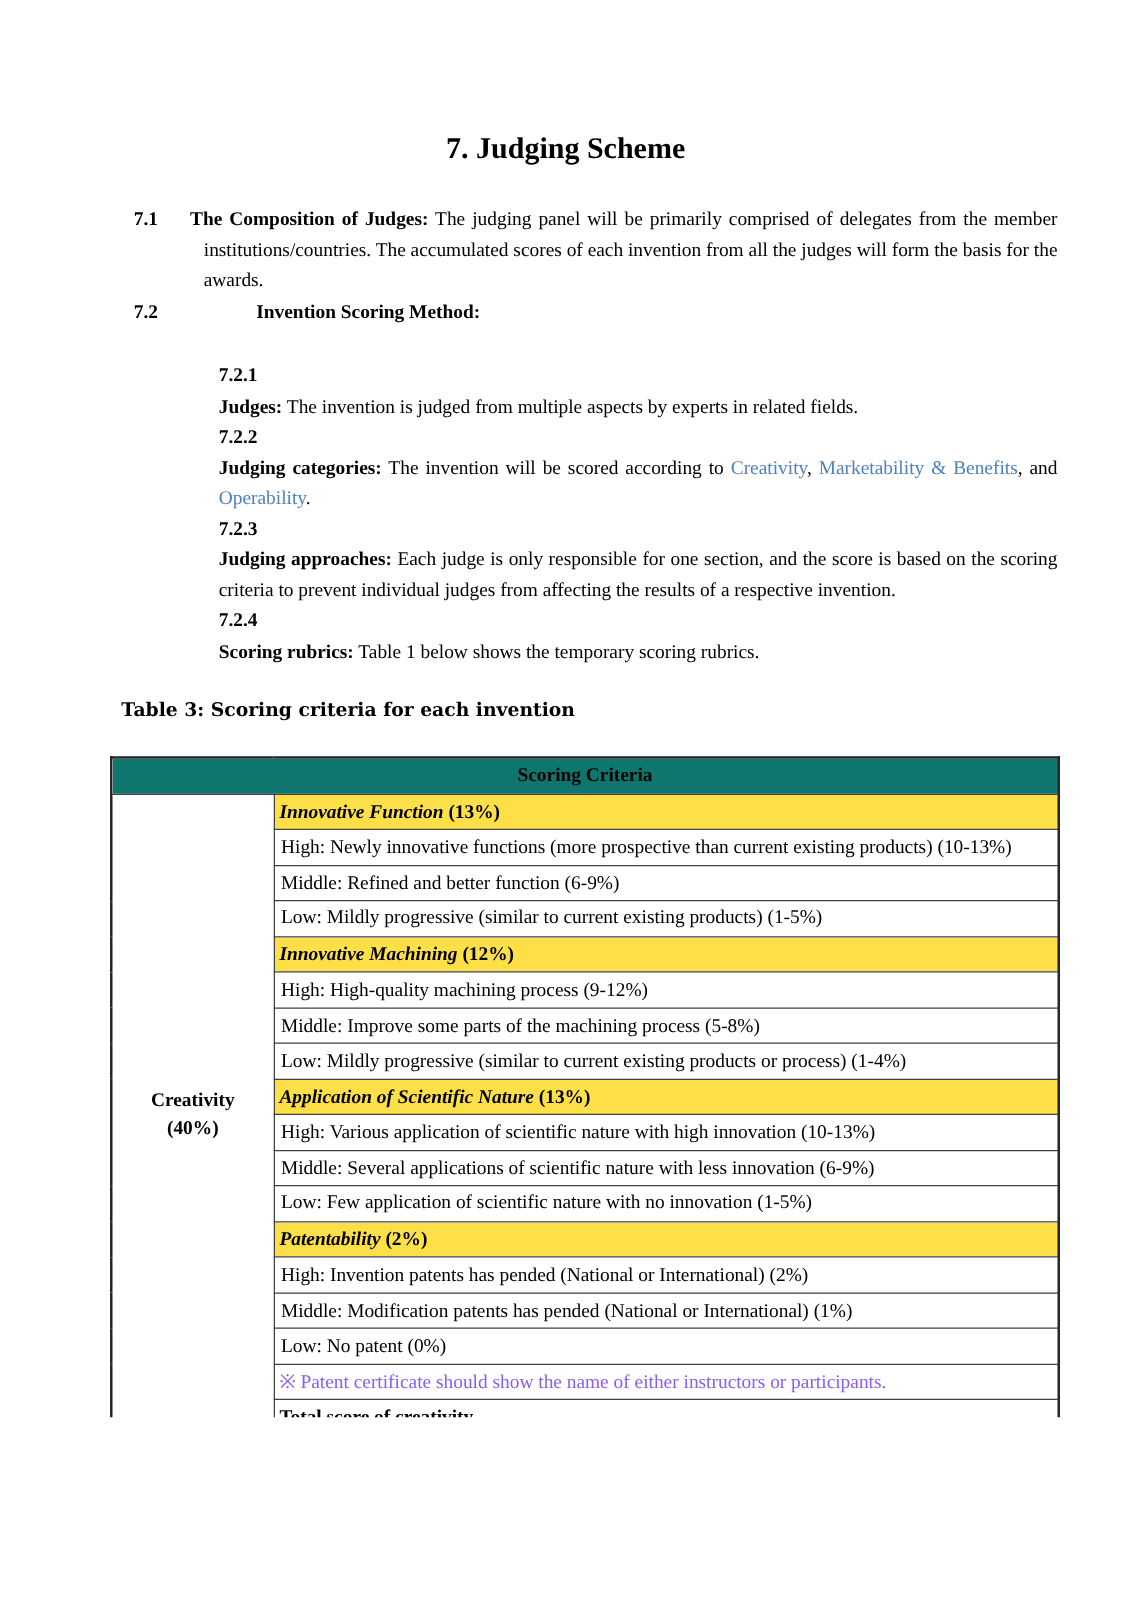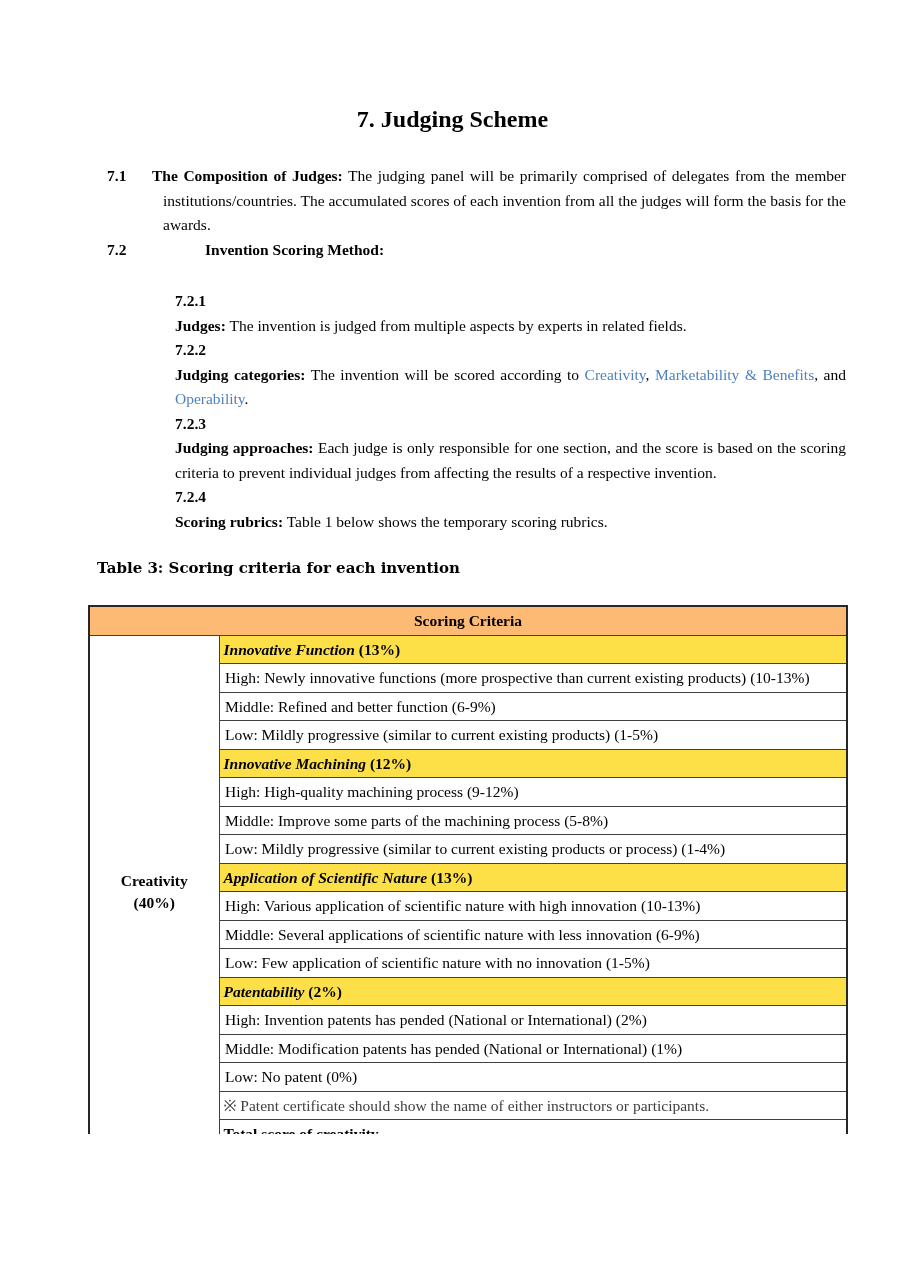--- a/index.html
+++ b/index.html
@@ -30,31 +30,31 @@
   }
   table.scoring {
     margin:28px 0 0 88px; border-collapse:collapse; width:758px;
     table-layout:fixed; border:2px solid #262626;
   }
   table.scoring td {
     border:1px solid #404040; font-size:15.5px; line-height:21.5px;
     padding:3px 4px; vertical-align:middle; overflow:hidden;
   }
   td.thead {
-    background:#fdba74; font-weight:bold; text-align:center;
+    background:#0f766e; font-weight:bold; text-align:center;
     font-size:16px; padding:4px; border-bottom:2px solid #262626;
   }
   td.side {
     font-weight:bold; text-align:center; vertical-align:middle;
     font-size:15.5px; line-height:24px; border-right:2px solid #262626;
   }
   td.shead { background:#fde047; font-weight:bold; padding:4px 4px 4px 48px; }
   td.shead i { font-style:italic; }
   td.item { padding:3px 4px 3px 45px; text-indent:-15px; }
-  td.note { color:#404040; padding:7px 4px 7px 28px; }
+  td.note { color:#8b5cf6; padding:7px 4px 7px 28px; }
   td.total { font-weight:bold; padding:8px 4px 10px 45px; }
   .blank {
     display:inline-block; width:110px; height:3px;
     border-bottom:3px solid #000; margin-left:7px;
   }
   .page-num { text-align:center; margin-top:16px; font-size:17px; }
 </style>
 </head>
 <body>
 

